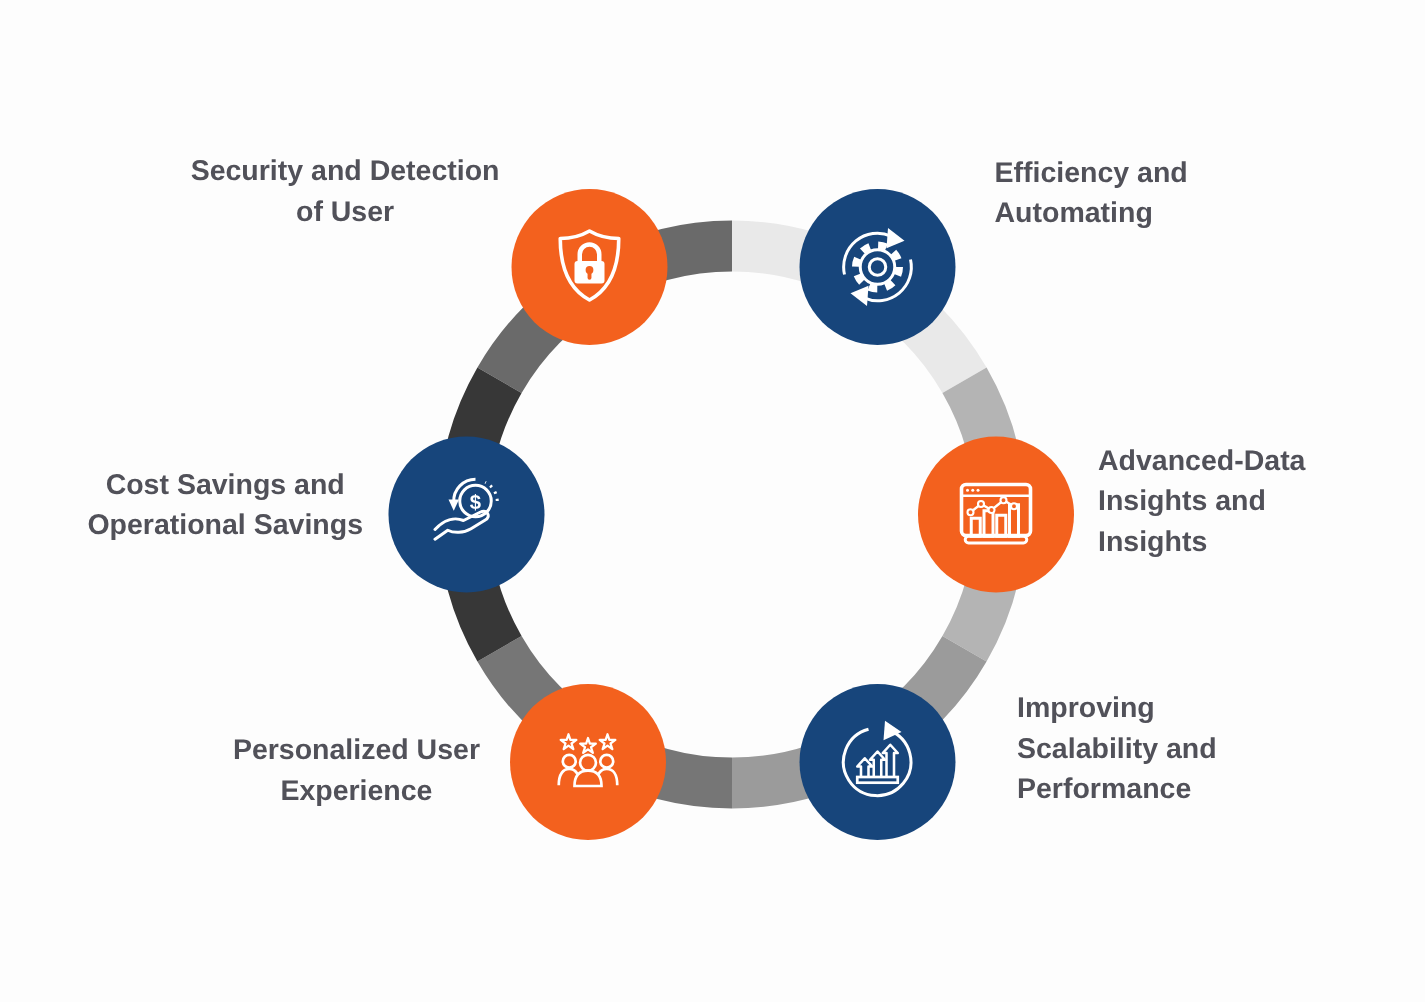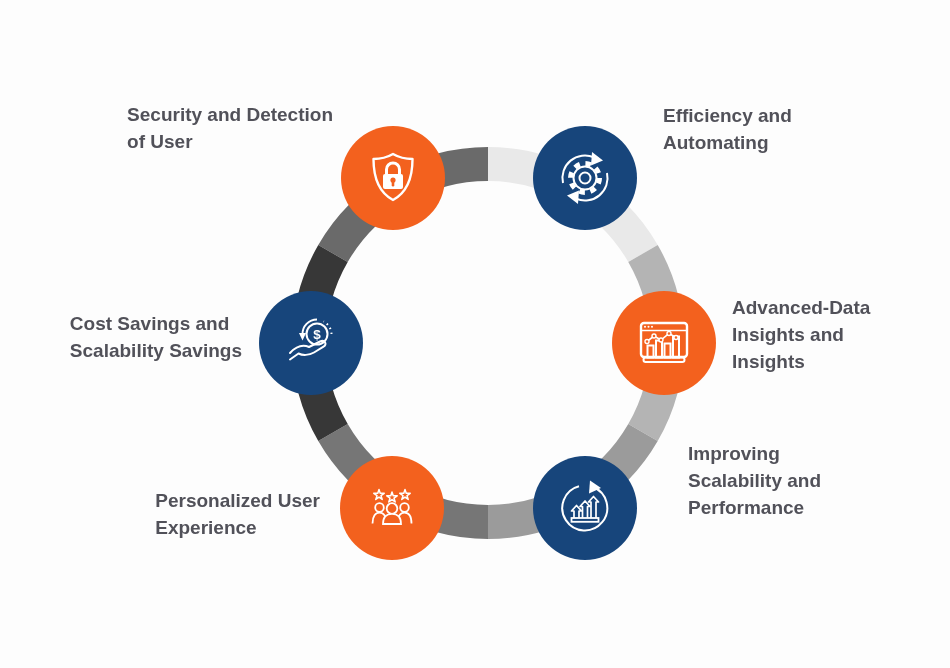--- a/index.html
+++ b/index.html
@@ -13,25 +13,25 @@
   }
   .diagram-svg { position:absolute; left:0; top:0; }
   .label {
     position: absolute;
     font-size: 19px;
     line-height: 27px;
     font-weight: 700;
     color: #515159;
     white-space: nowrap;
   }
-  .align-right { text-align: left; }
+  .align-right { text-align: center; }
   .l-security      { right: 617px; top: 101px; }
   .l-efficiency    { left: 663px;  top: 102px; }
   .l-advanced      { left: 732px;  top: 294px; }
-  .l-scalability   { left: 678px;  top: 440px; margin-left: 10px; }
+  .l-scalability   { left: 678px;  top: 459px; }
   .l-personalized  { right: 630px; top: 487px; }
   .l-cost          { right: 708px; top: 310px; }
   svg text { font-family: "Liberation Sans", "DejaVu Sans", sans-serif; }
 </style>
 </head>
 <body>
 
 <div class="canvas">
 
   <svg class="diagram-svg" width="950" height="668" viewBox="0 0 950 668">
@@ -159,16 +159,16 @@
     <div>Performance</div>
   </div>
 
   <div class="label l-personalized align-right">
     <div>Personalized User</div>
     <div>Experience</div>
   </div>
 
   <div class="label l-cost align-right">
     <div>Cost Savings and</div>
-    <div>Scalability Savings</div>
+    <div>Operational Savings</div>
   </div>
 
 </div>
 
 </body></html>

